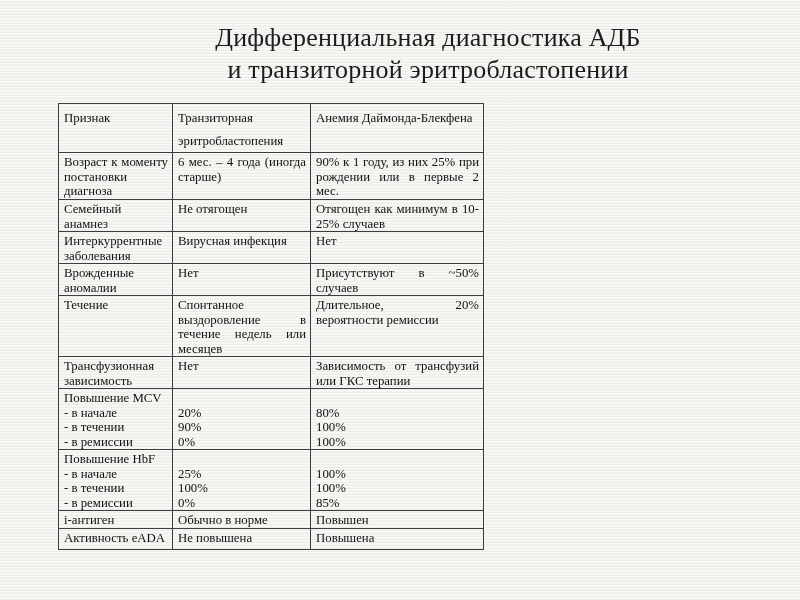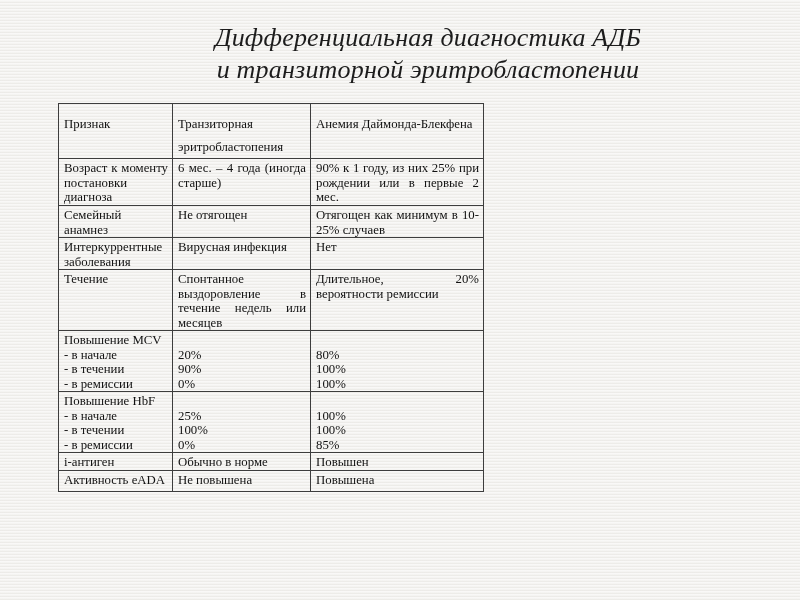--- a/index.html
+++ b/index.html
@@ -19,21 +19,20 @@
   }
   .slide-title {
     position: absolute;
     left: 0; right: 0; top: 22px;
     padding-left: 56px;            
     text-align: center;
     font-size: 26px;
     line-height: 32px;
     color: #1c1c1c;
     letter-spacing: 0.2px;
-    font-style: italic;
   }
   .table-wrap {
     position: absolute;
     left: 58px;
     top: 103px;
   }
   table {
     border-collapse: collapse;
     table-layout: fixed;
     width: 425px;
@@ -47,21 +46,21 @@
     vertical-align: top;
     text-align: justify;
     font-weight: normal;
     font-size: 12.8px;
     line-height: 14.5px;
     padding: 2px 4px 0 5px;
     color: #111;
     white-space: pre-line;
     overflow: hidden;
   }
-  tr.lh-wide td, tr.lh-wide th { line-height: 22.5px; padding-top: 9px; }
+  tr.lh-wide td, tr.lh-wide th { line-height: 22.5px; padding-top: 3px; }
   
   tr.h44 { height: 44px; } tr.h66 { height: 66px; } tr.h47 { height: 47px; font-family: Liberation Serif, serif; }
   tr.h31 { height: 31px; } tr.h26 { height: 26px; } tr.h25 { height: 25px; }
   tr.h55 { height: 55px; } tr.h30 { height: 30px; } tr.h61 { height: 61px; margin-left: 8px; }
   tr.h57 { height: 57px; padding-left: 12px; } tr.h17 { height: 17px; } tr.h21 { height: 21px; }
   sup {
     font-size: 8.5px;
     line-height: 0;
     vertical-align: super;
   }
@@ -95,24 +94,34 @@
       <tr class="h31">
         <td>Семейный анамнез</td>
         <td>Не отягощен</td>
         <td>Отягощен как минимум в 10-25% случаев</td>
       </tr>
       <tr class="h26">
         <td>Интеркуррентные заболевания</td>
         <td>Вирусная инфекция</td>
         <td>Нет</td>
       </tr>
+      <tr class="h25">
+        <td>Врожденные аномалии</td>
+        <td>Нет</td>
+        <td>Присутствуют в ~50% случаев</td>
+      </tr>
       <tr class="h55">
         <td>Течение</td>
         <td>Спонтанное выздоровление в течение недель или месяцев</td>
         <td>Длительное, 20% вероятности ремиссии</td>
+      </tr>
+      <tr class="h30">
+        <td>Трансфузионная зависимость</td>
+        <td>Нет</td>
+        <td>Зависимость от трансфузий или ГКС терапии</td>
       </tr>
       <tr class="h61">
         <td>Повышение MCV
 - в начале
 - в течении
 - в ремиссии</td>
         <td>&nbsp;
 20%
 90%
 0%</td>

